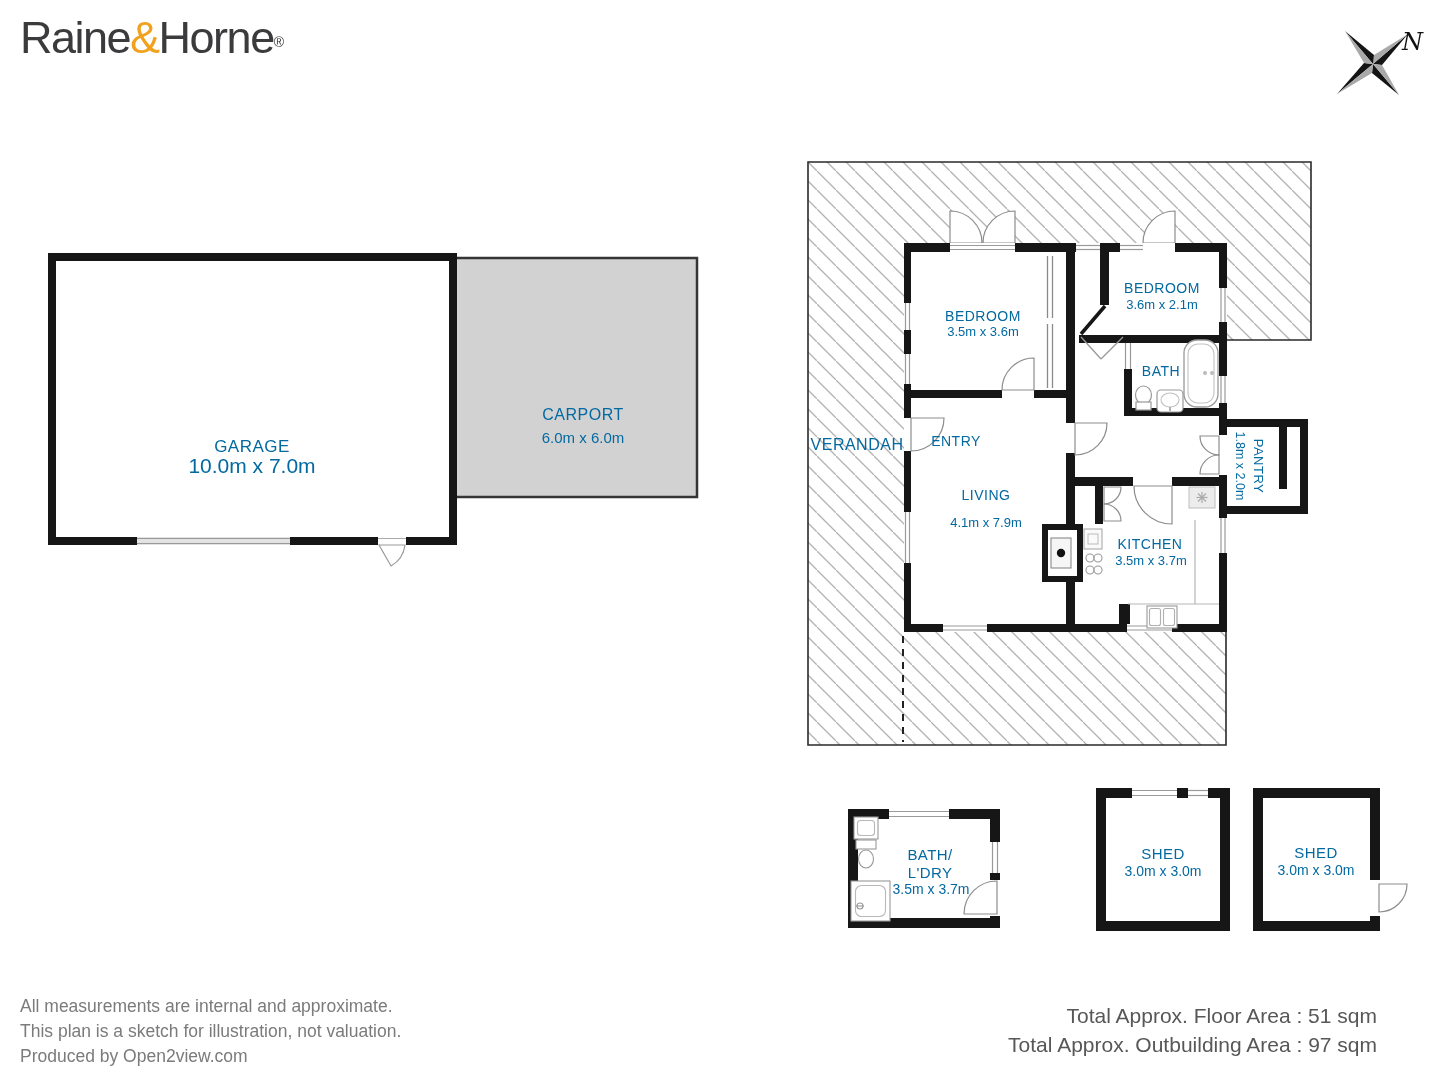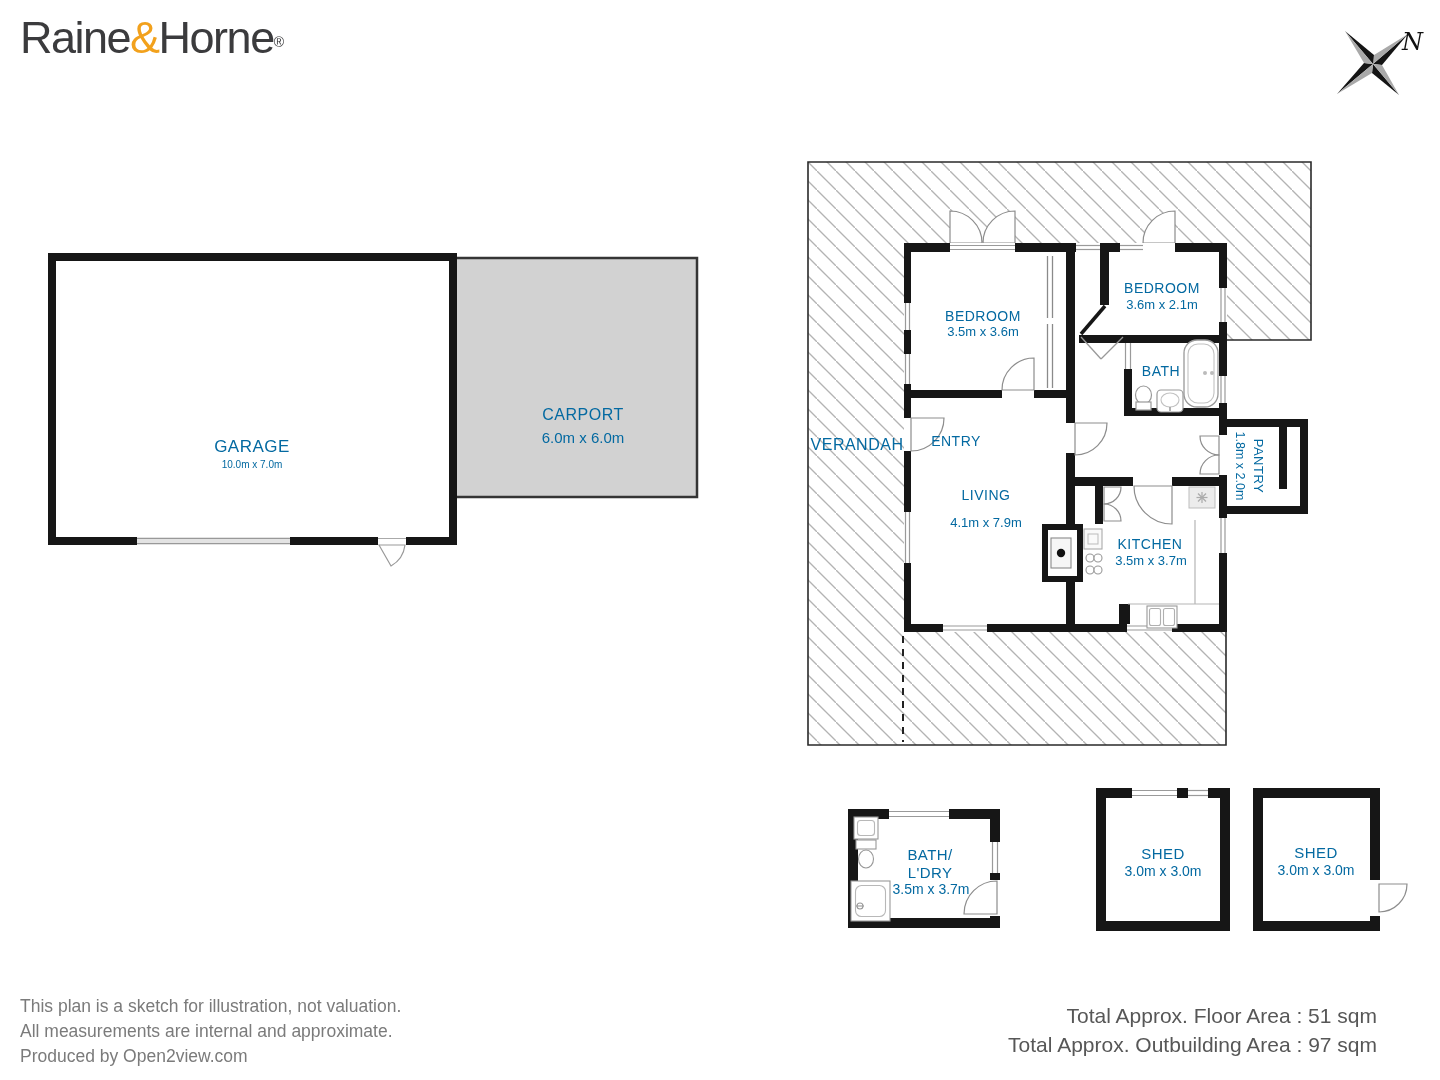--- a/index.html
+++ b/index.html
@@ -10,21 +10,21 @@
   .logo{position:absolute;left:20px;top:12px;font-weight:normal;font-size:45px;
         letter-spacing:-1.5px;color:#3b3b3d;white-space:nowrap;}
   .logo .amp{color:#f2a11c;}
   .logo .reg{font-size:14px;letter-spacing:0;vertical-align:6px;}
   
   .lbl{position:absolute;transform:translate(-50%,-50%);white-space:nowrap;color:#0369a1;
        text-align:center;line-height:1;}
   .room{font-size:14px;letter-spacing:.5px;}
   .dims{font-size:13px;}
   .big{font-size:17px;letter-spacing:.5px;}
-  .bigdims{font-size:10px;}
+  .bigdims{font-size:21px;}
   .mid{font-size:15px;letter-spacing:.4px;}
   .middims{font-size:14px;}
   .vert{writing-mode:vertical-rl;}
   
   .disclaimer{position:absolute;left:20px;top:994px;font-size:17.5px;line-height:25px;
               color:#7b7b7b;}
   .totals{position:absolute;right:63px;top:1001px;font-size:21px;line-height:29px;
           color:#575757;text-align:right;}
 </style>
 </head>
@@ -324,20 +324,20 @@
 <div class="lbl dims vert" style="left:1240px;top:466px;font-size:12.5px;">1.8m x 2.0m</div>
 <div class="lbl mid" style="left:930px;top:854px;">BATH/</div>
 <div class="lbl mid" style="left:930px;top:872px;">L'DRY</div>
 <div class="lbl middims" style="left:931px;top:889px;">3.5m x 3.7m</div>
 <div class="lbl mid" style="left:1163px;top:853px;">SHED</div>
 <div class="lbl middims" style="left:1163px;top:871px;">3.0m x 3.0m</div>
 <div class="lbl mid" style="left:1316px;top:852px;">SHED</div>
 <div class="lbl middims" style="left:1316px;top:870px;">3.0m x 3.0m</div>
 
 <div class="disclaimer">
+  <div>All measurements are internal and approximate.</div>
   <div>This plan is a sketch for illustration, not valuation.</div>
-  <div>All measurements are internal and approximate.</div>
   <div>Produced by Open2view.com</div>
 </div>
 <div class="totals">
   <div>Total Approx. Floor Area : 51 sqm</div>
   <div>Total Approx. Outbuilding Area : 97 sqm</div>
 </div>
 
 </body></html>

